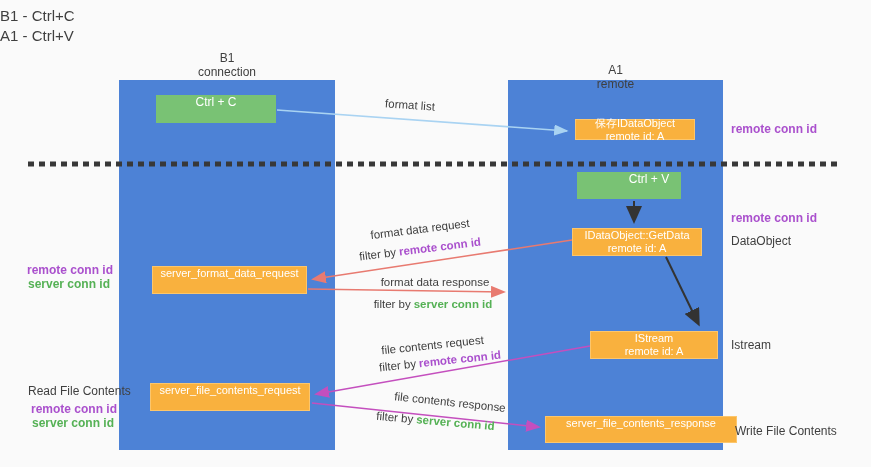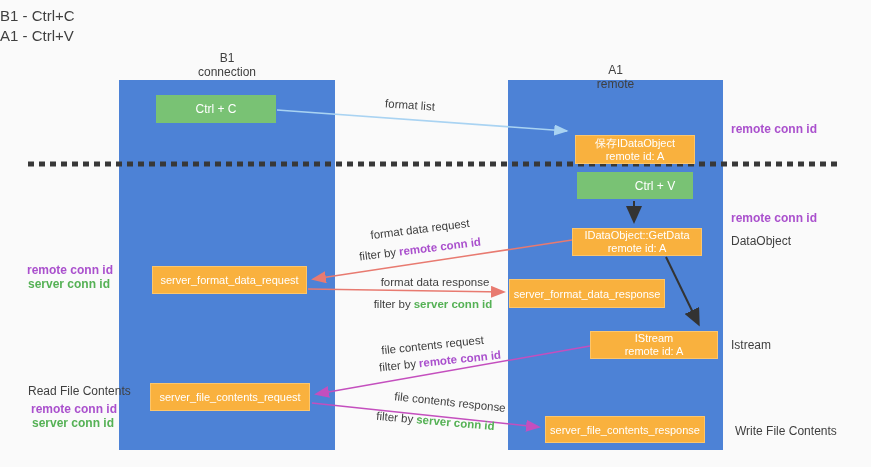--- a/index.html
+++ b/index.html
@@ -12,21 +12,21 @@
   body{font-family:"Liberation Sans",sans-serif;background:#e9e9e9;}
   .canvas{position:relative;width:871px;height:467px;background:var(--bg);overflow:hidden;}
   .abs{position:absolute;}
   .title{left:0;right:0;top:6px;text-align:left;font-size:15px;color:var(--ink);line-height:20px;z-index:4;}
   .lane{background:var(--lane);z-index:1;}
   .lane-header{font-size:12px;color:var(--ink);text-align:center;line-height:14px;z-index:4;}
   svg.wires{left:0;top:0;z-index:2;pointer-events:none;}
   .node{z-index:3;color:#fff;text-align:center;box-sizing:border-box;}
   .node.green{background:var(--green);font-size:12px;}
   .node.orange{background:var(--orange);border:1px solid var(--orange-border);font-size:11px;}
-  .one-line{display:flex;align-items:center;justify-content:center;}
+  .one-line{display:flex;align-items:flex-start;justify-content:center;}
   .two-line{display:flex;flex-direction:column;align-items:center;justify-content:center;line-height:13px;}
   .edge-label{z-index:3;font-size:11.5px;color:var(--ink);white-space:nowrap;text-align:center;}
   .side-label{z-index:3;font-size:12px;white-space:nowrap;}
   .plain{color:var(--ink);}
   .purple{color:var(--purple);font-weight:bold;}
   .greentxt{color:var(--greentext);font-weight:bold;}
   .conn-remote{color:var(--purple);font-weight:bold;}
   .conn-server{color:var(--greentext);font-weight:bold;}
   .fb{margin-right:3px;}
   .st-blue{stroke:var(--lightblue);stroke-width:1.6;fill:none;}
@@ -83,52 +83,49 @@
     <line x1="572" y1="240" x2="314" y2="279" class="st-salmon" marker-end="url(#m-salmon)"></line>
     <line x1="308" y1="289" x2="503" y2="292" class="st-salmon" marker-end="url(#m-salmon)"></line>
     <line x1="590" y1="346" x2="317" y2="394" class="st-magenta" marker-end="url(#m-magenta)"></line>
     <line x1="312" y1="403" x2="538" y2="427" class="st-magenta" marker-end="url(#m-magenta)"></line>
   </svg>
 
   <div class="abs node green one-line" style="left:156px;top:95px;width:120px;height:28px;">
     <span>Ctrl + C</span>
   </div>
 
-  <div class="abs node orange two-line" style="left:575px;top:119px;width:120px;height:29px;margin-top:16px;">
+  <div class="abs node orange two-line" style="left:575px;top:119px;width:120px;height:21px;">
     <div>保存IDataObject</div>
     <div>remote id: A</div>
   </div>
 
-  <div class="abs node green one-line" style="left:577px;top:172px;width:116px;height:27px;padding-left:40px;">
+  <div class="abs node green one-line" style="left:577px;top:172px;width:104px;height:27px;padding-left:40px;">
     <span>Ctrl + V</span>
   </div>
 
   <div class="abs node orange two-line" style="left:572px;top:228px;width:130px;height:28px;">
     <div>IDataObject::GetData</div>
     <div>remote id: A</div>
   </div>
 
   <div class="abs node orange one-line" style="left:152px;top:266px;width:155px;height:28px;">
     <span>server_format_data_request</span>
   </div>
 
-  <div class="abs node orange one-line" style="left:509px;top:279px;width:156px;height:29px;">
-    <span>server_format_data_response</span>
-  </div>
 
   <div class="abs node orange two-line" style="left:590px;top:331px;width:128px;height:28px;">
     <div>IStream</div>
     <div>remote id: A</div>
   </div>
 
   <div class="abs node orange one-line" style="left:150px;top:383px;width:160px;height:28px;">
     <span>server_file_contents_request</span>
   </div>
 
-  <div class="abs node orange one-line" style="left:545px;top:416px;width:160px;height:27px;">
+  <div class="abs node orange one-line" style="left:545px;top:416px;width:192px;height:27px;">
     <span>server_file_contents_response</span>
   </div>
 
   <div class="abs edge-label" style="left:365px;top:99px;width:90px;transform:rotate(4deg);">format list</div>
 
   <div class="abs edge-label" style="left:340px;top:223px;width:160px;transform:rotate(-7deg);">format data request</div>
   <div class="abs edge-label" style="left:330px;top:243px;width:180px;transform:rotate(-7deg);">
     <span class="fb">filter by</span><span class="conn-remote">remote conn id</span>
   </div>
 

